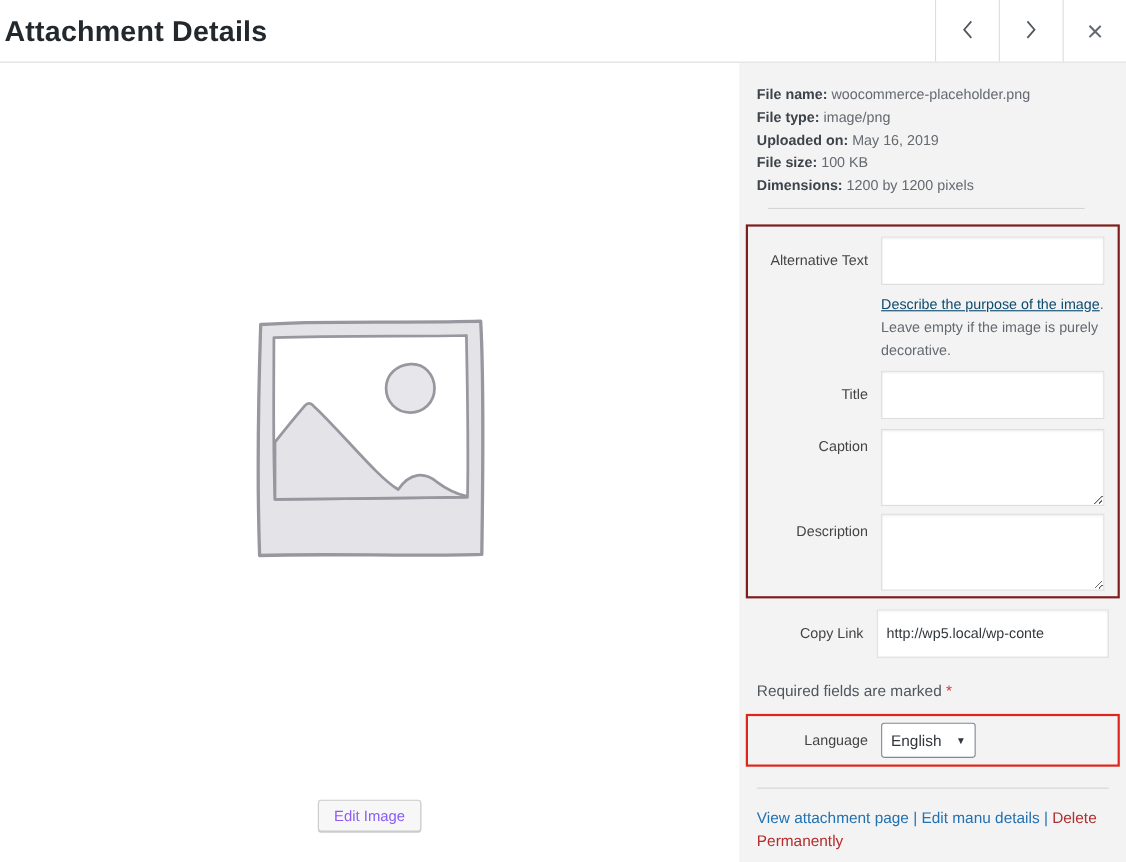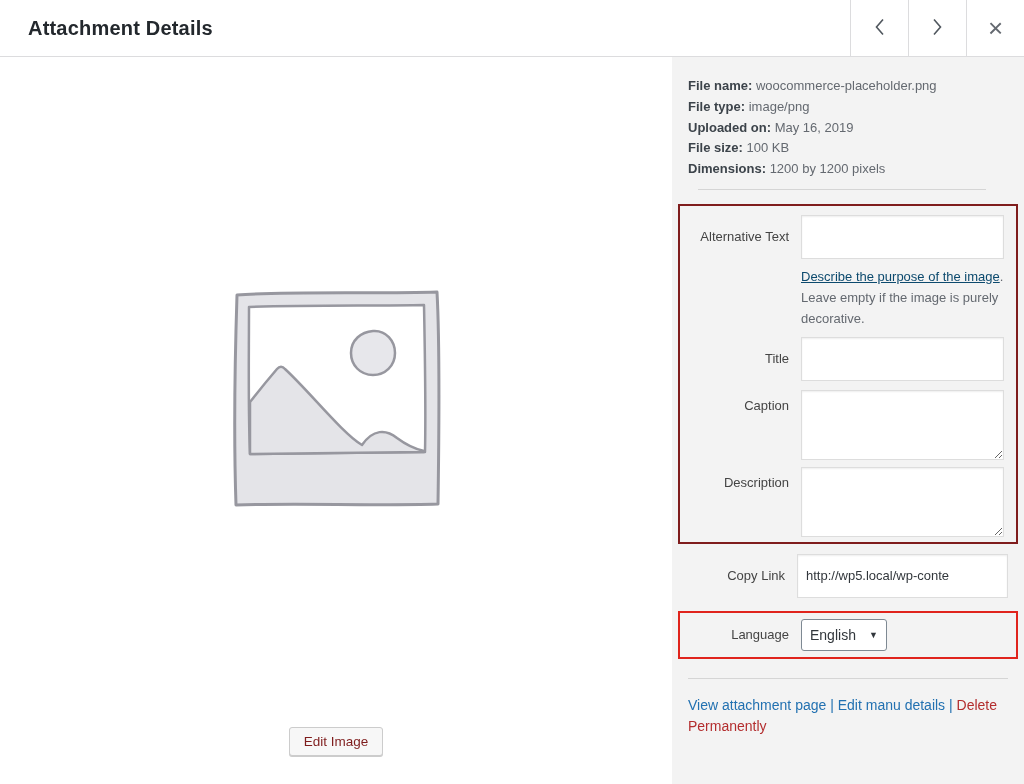--- a/index.html
+++ b/index.html
@@ -3,33 +3,33 @@
 <meta charset="utf-8">
 <style>
   * { margin:0; padding:0; box-sizing:border-box; }
   html,body { background:#fff; }
   body { font-family:"Liberation Sans", sans-serif; }
   .page { position:relative; width:1024px; height:784px; background:#fff; overflow:hidden; }
 
   
   .header { position:absolute; top:0; left:0; right:0; height:57px; background:#fff;
             border-bottom:1px solid #dcdcde; display:flex; align-items:stretch; z-index:2; }
-  .header h1 { font-size:20px; font-weight:700; color:#23282d; padding-left:28px; flex:1;
+  .header h1 { font-size:26px; font-weight:700; color:#23282d; padding-left:4px; flex:1;
                display:flex; align-items:center; letter-spacing:.2px; }
   .hbtn { width:58px; background:transparent; border:none; border-left:1px solid #dcdcde;
           cursor:pointer; display:flex; align-items:center; justify-content:center; color:#50575e; }
   .hbtn .x { font-size:26px; color:#646970; line-height:1; font-weight:400; }
 
   
   .content { position:absolute; top:57px; left:0; right:0; bottom:0; display:flex; }
   .main { width:672px; position:relative; background:#fff; }
   .placeholder { position:absolute; left:227px; top:230px; }
   .edit-wrap { position:absolute; top:670px; left:0; width:100%; text-align:center; }
   .btn { display:inline-block; background:#f7f7f7; border:1px solid #ccc; border-radius:3px;
-         color:#7f1d1d; font-size:13.5px; padding:6px 14px; box-shadow:0 1px 0 #ccc;
+         color:#8b5cf6; font-size:13.5px; padding:6px 14px; box-shadow:0 1px 0 #ccc;
          cursor:pointer; font-family:inherit; }
 
   
   .sidebar { flex:1; background:#f3f3f3; padding:19px 16px 0; font-size:13px; color:#646970; overflow:hidden; }
   .meta-row { line-height:20.8px; }
   .meta-row .ml { font-weight:700; color:#3c434a; }
   hr { border:none; border-top:1px solid #d5d5d5; }
   .hr1 { margin:9px 22px 0 10px; }
   .hr2 { margin:19px 0 0 0; }
 
@@ -171,20 +171,23 @@
         </div>
 
       </div>
 
 
       <div class="info-row">
         <span class="flabel">Copy Link</span>
         <span class="fctl"><input type="text" class="copy-input" readonly="" value="http://wp5.local/wp-conte" style=""></span>
       </div>
 
+      <div class="required">
+        <span>Required fields are marked </span><span class="star">*</span>
+      </div>
 
       <div class="redbox2">
         <div class="frow">
           <span class="flabel">Language</span>
           <span class="select">
             <span>English</span>
             <span class="caret">▼</span>
           </span>
         </div>
       </div>

